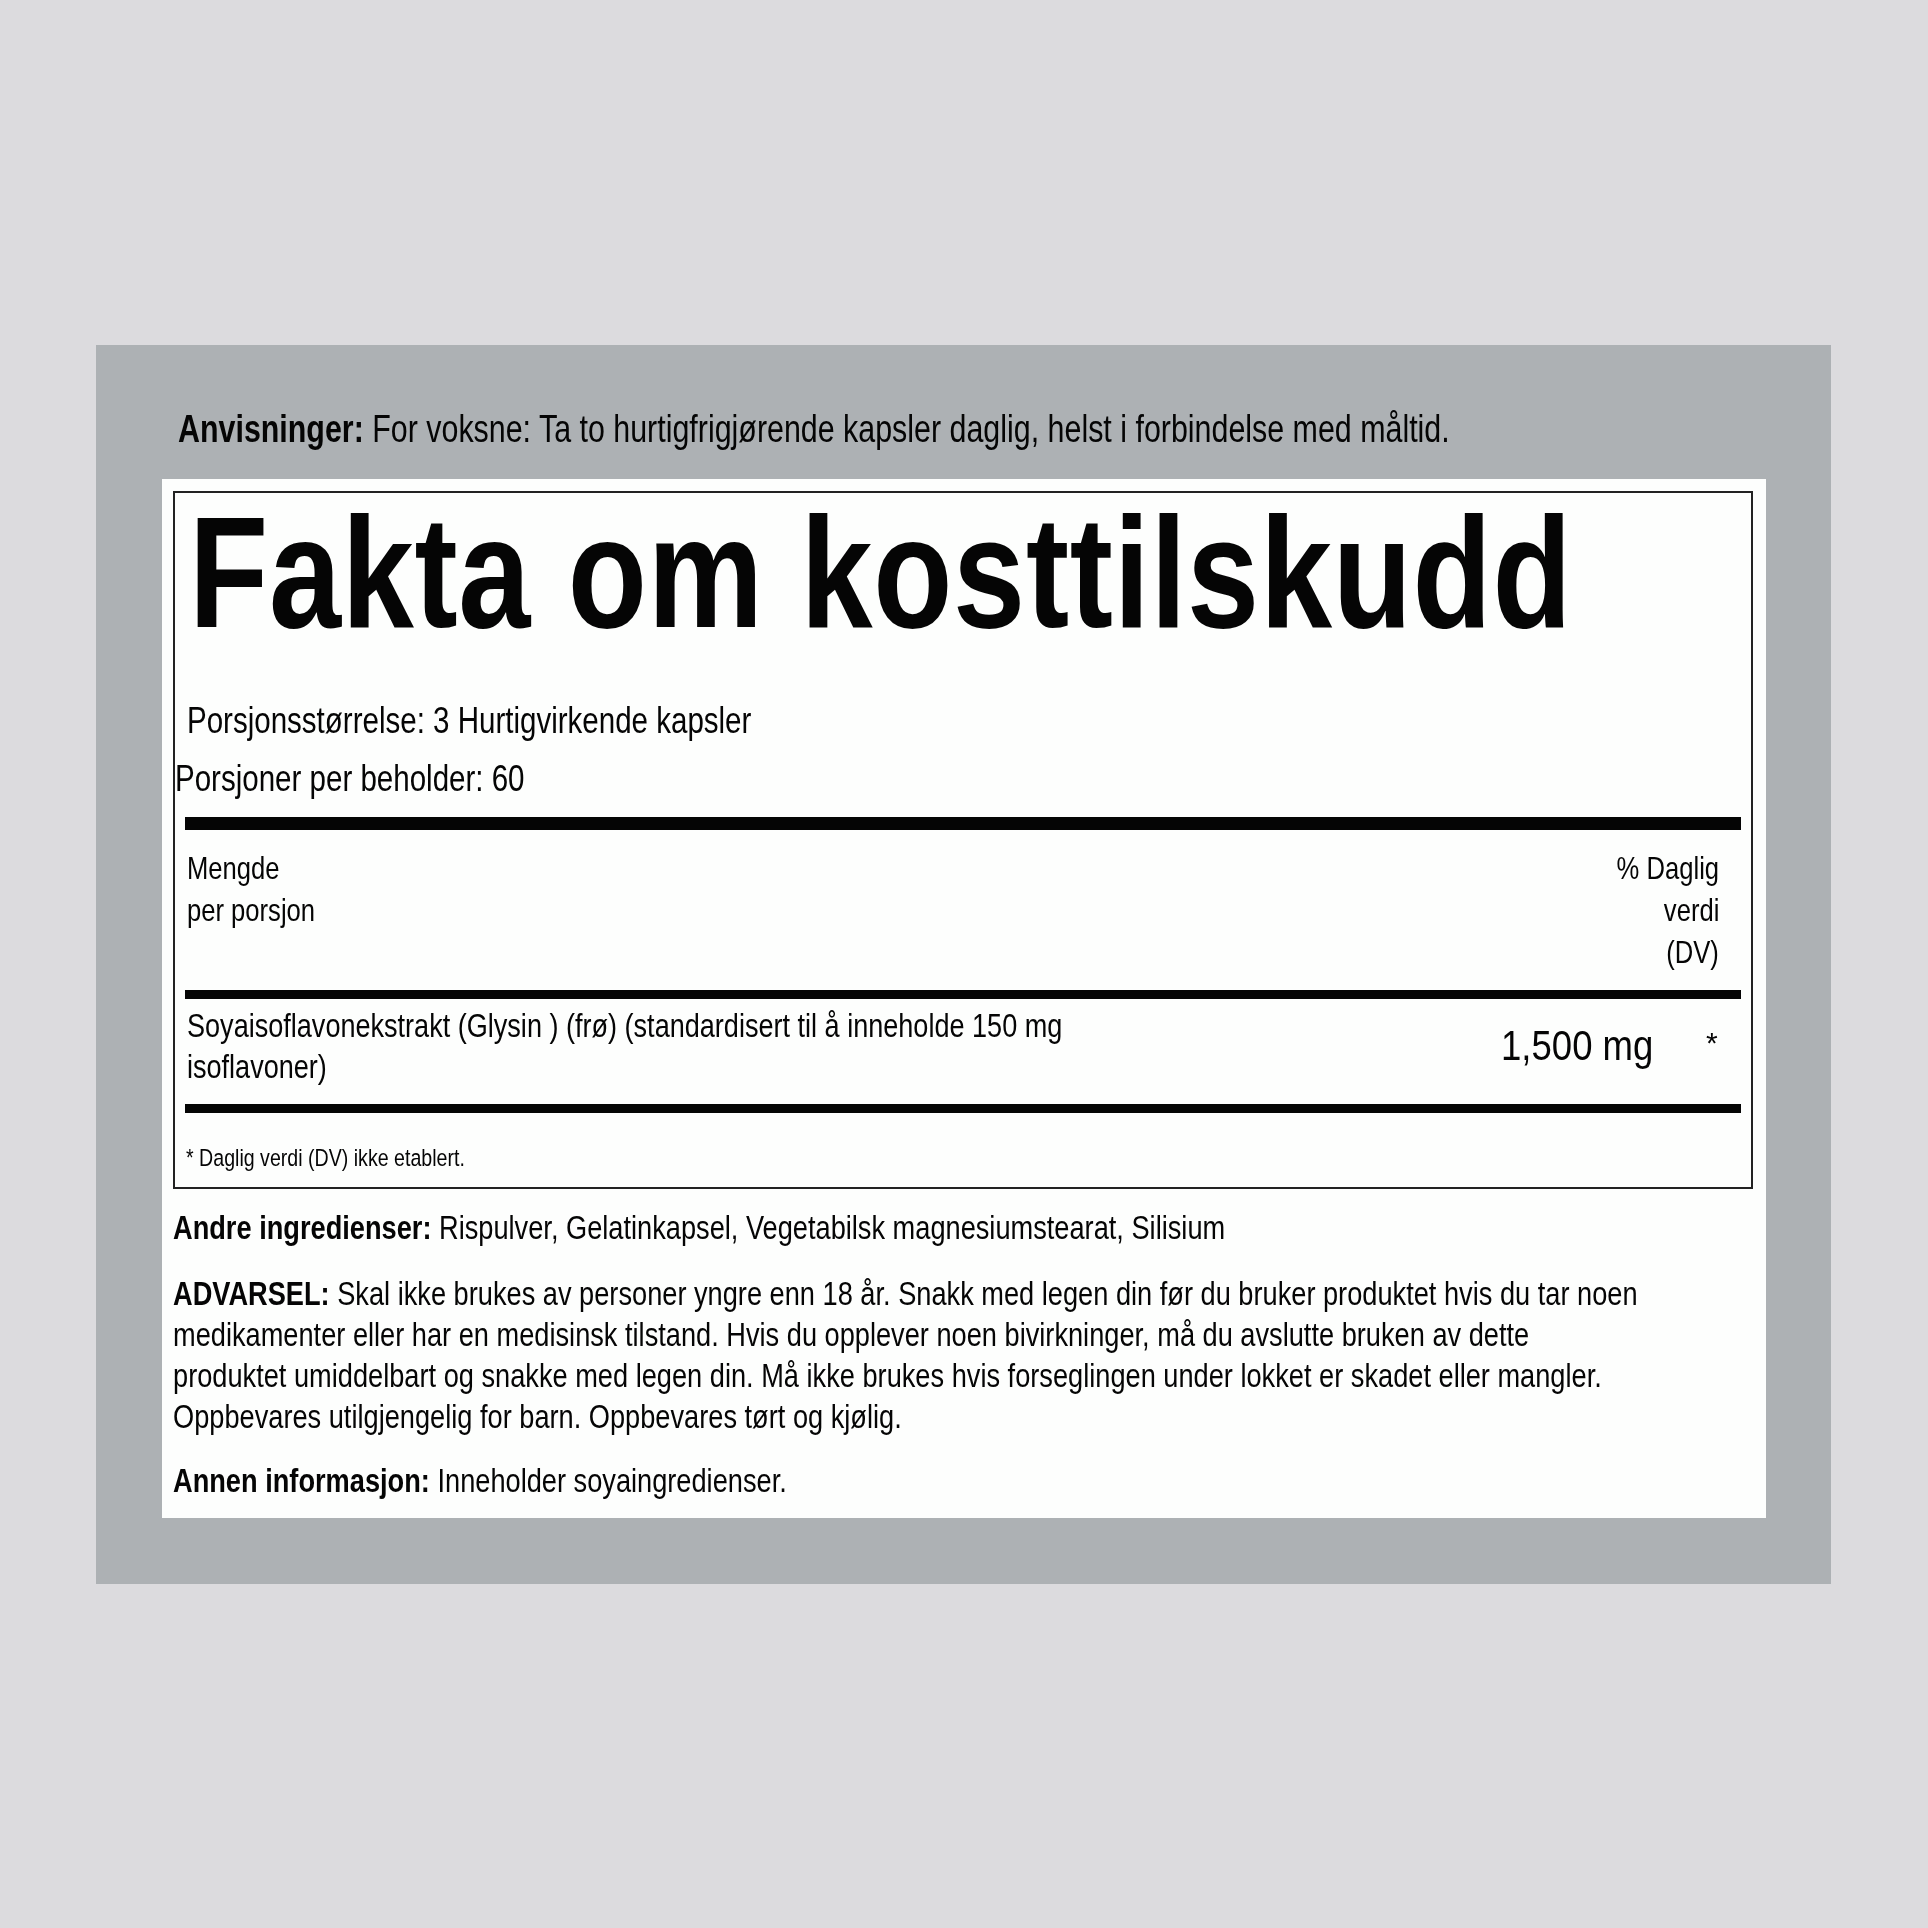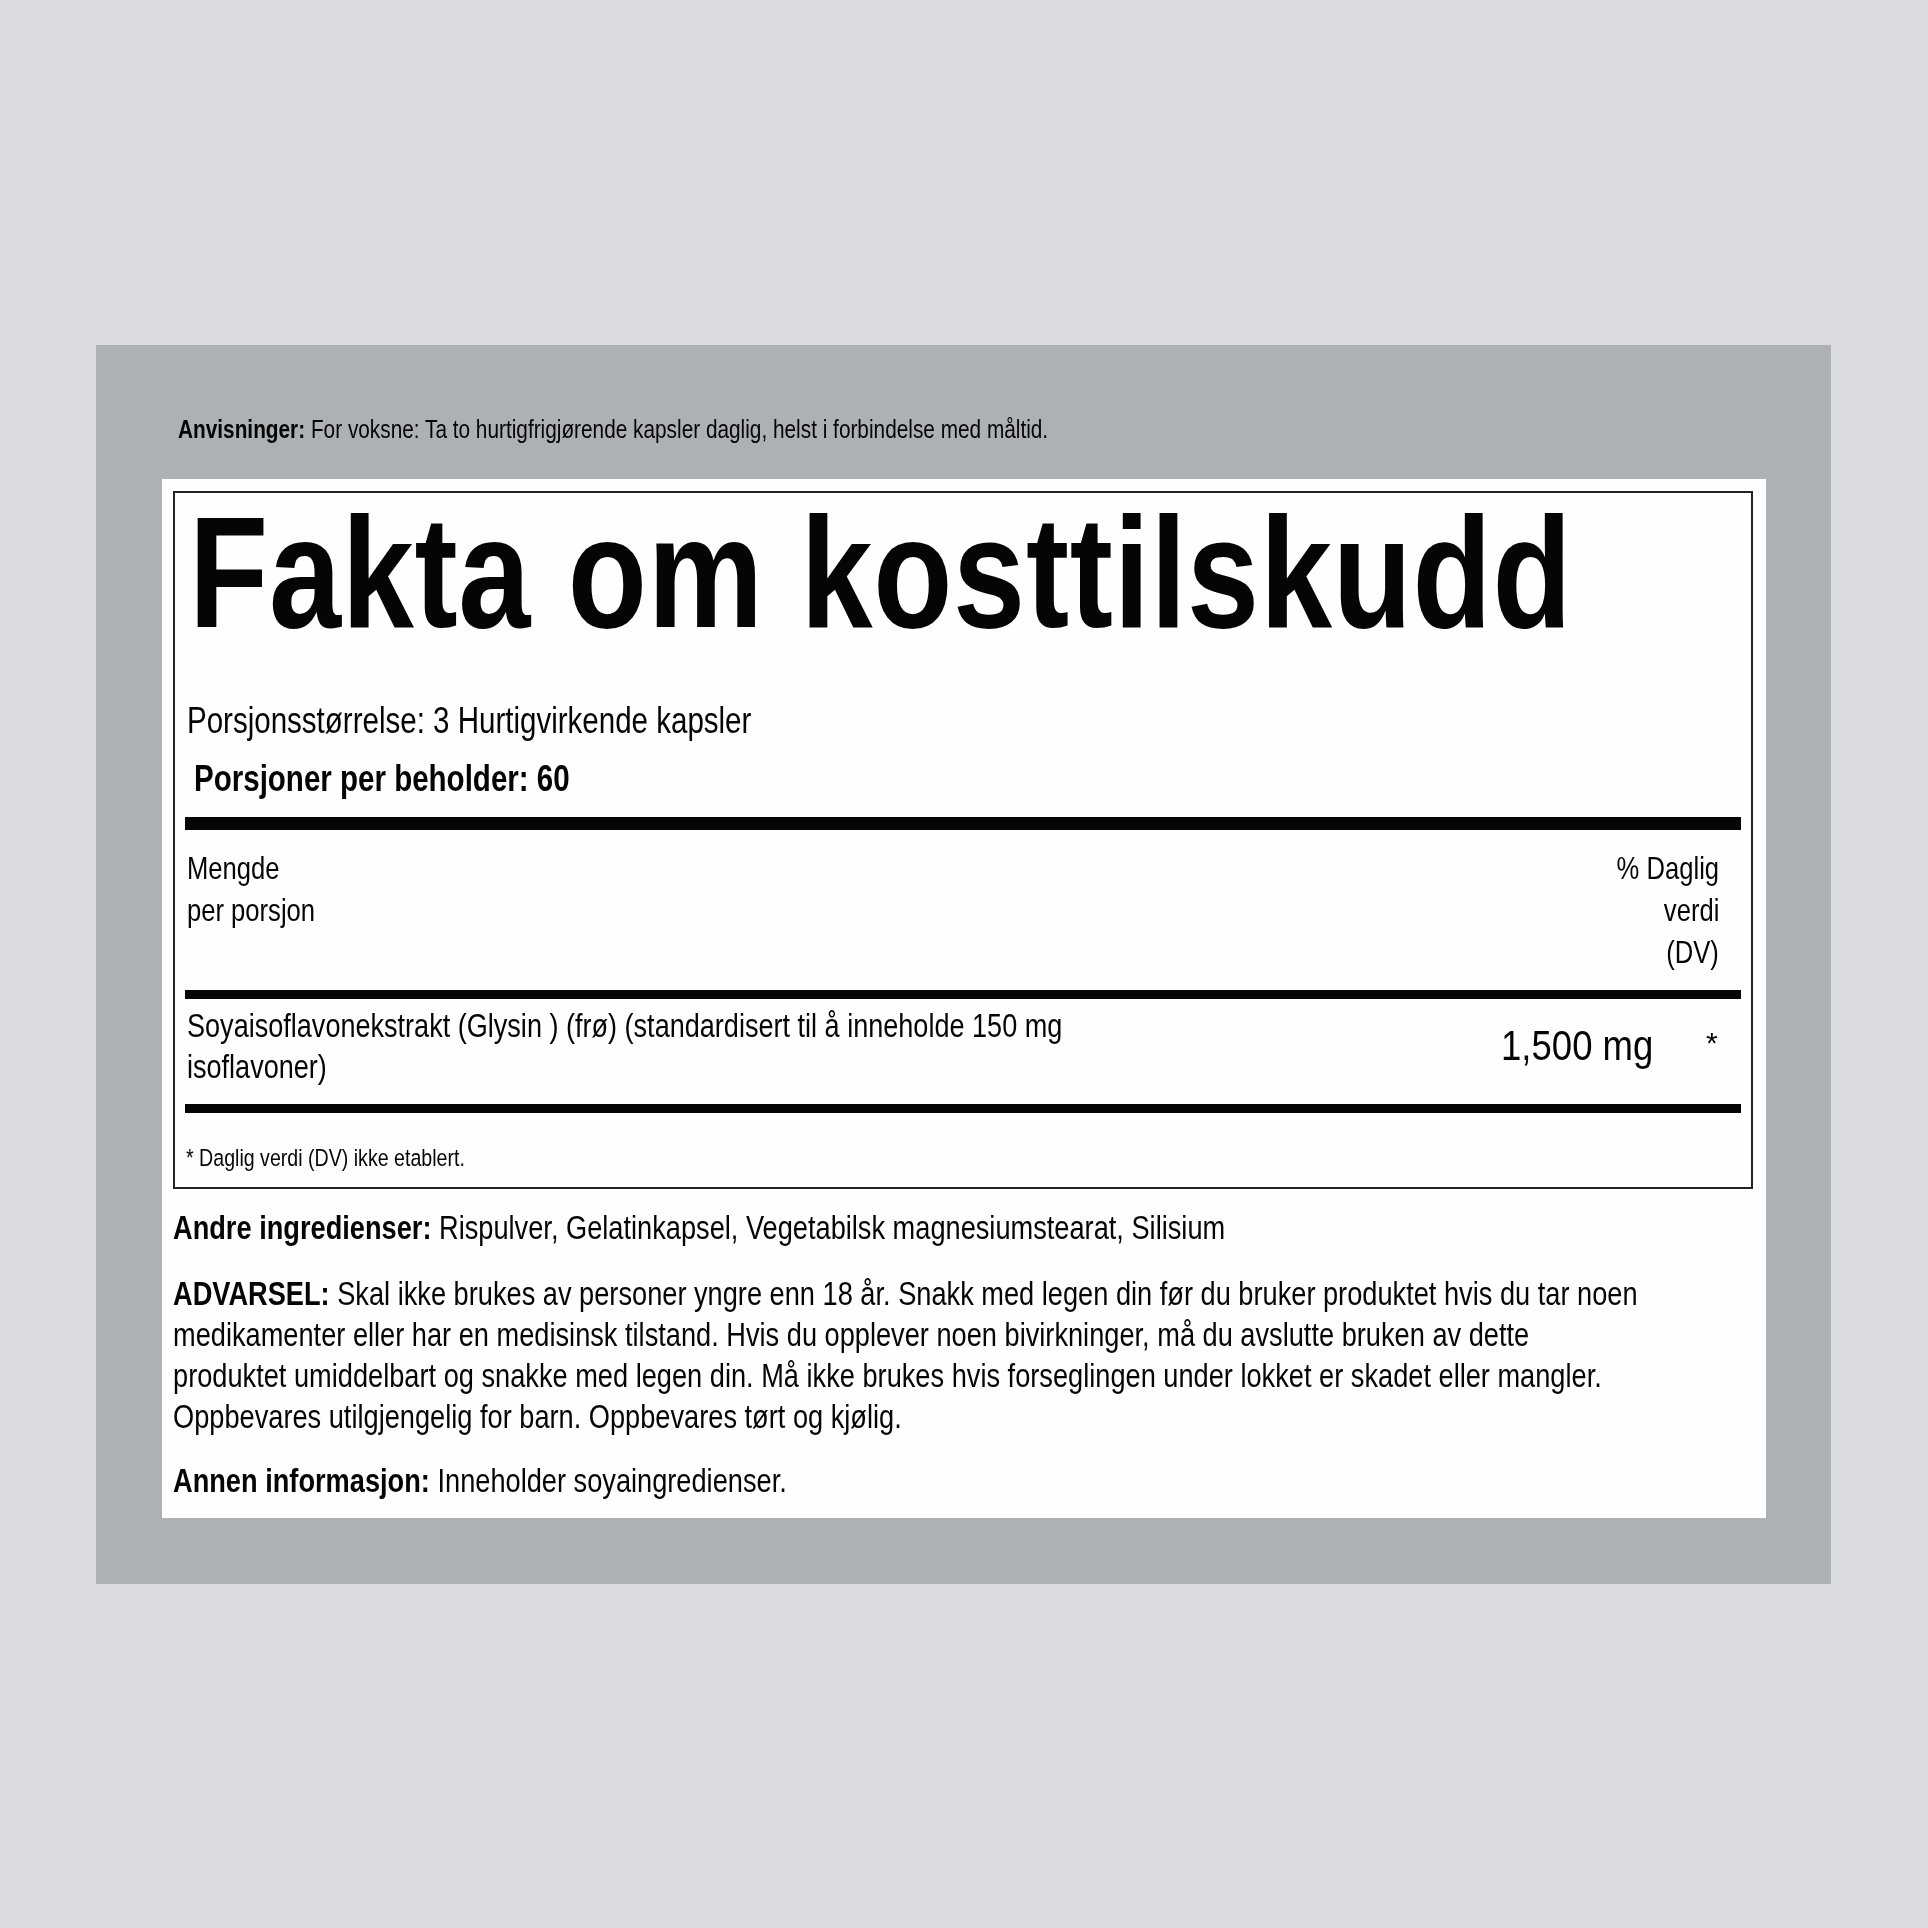--- a/index.html
+++ b/index.html
@@ -4,21 +4,21 @@
 <style>
   html, body { margin:0; padding:0; }
   body {
     width:1928px; height:1928px; background:#dcdbde;
     position:relative; overflow:hidden;
     font-family:"Liberation Sans", sans-serif; color:#050505;
   }
   .abs { position:absolute; }
   .cond { display:inline-block; transform-origin:left top; white-space:nowrap; }
   .gray-panel { left:96px; top:345px; width:1735px; height:1239px; background:#adb1b4; }
-  .directions { left:178px; top:407px; font-size:26px; line-height:45px; }
+  .directions { left:178px; top:407px; font-size:38px; line-height:45px; }
   .white-panel { left:162px; top:479px; width:1604px; height:1039px; background:#fdfefd; }
   .facts-box { left:173px; top:491px; width:1576px; height:694px; border:2.8px solid #222; background:#fdfefd; }
   .title { left:189px; top:492px; font-size:158px; font-weight:bold; line-height:160px; letter-spacing:0.9px; }
   .line-text { font-size:36px; line-height:43px; }
   .bar { background:#050505; left:185px; width:1556px; }
   .hdr { font-size:32px; font-weight:normal; line-height:42px; }
   .hdr-right { text-align:right; }
   .foot { font-size:24.5px; line-height:30px;margin-top:12px; }
   .para { font-size:34px; line-height:41px; }
   b, .b { font-weight:bold; }
@@ -38,21 +38,21 @@
 
 <div class="abs facts-box"></div>
 
 <div class="abs title">
   <span class="cond" style="transform:scaleX(0.82);">Fakta om kosttilskudd</span>
 </div>
 
 <div class="abs line-text" style="left:187px; top:699px;">
   <span class="cond" style="transform:scaleX(0.82);">Porsjonsstørrelse: 3 Hurtigvirkende kapsler</span>
 </div>
-<div class="abs line-text" style="left:194px; top:757px;font-weight:bold;">
+<div class="abs line-text" style="left:175px; top:757px;">
   <span class="cond" style="transform:scaleX(0.82);">Porsjoner per beholder: 60</span>
 </div>
 
 <div class="abs bar" style="top:817px; height:13px;"></div>
 
 <div class="abs hdr" style="left:187px; top:847px;">
   <div><span class="cond" style="transform:scaleX(0.80);">Mengde</span></div>
   <div><span class="cond" style="transform:scaleX(0.80);">per porsjon</span></div>
 </div>
 

